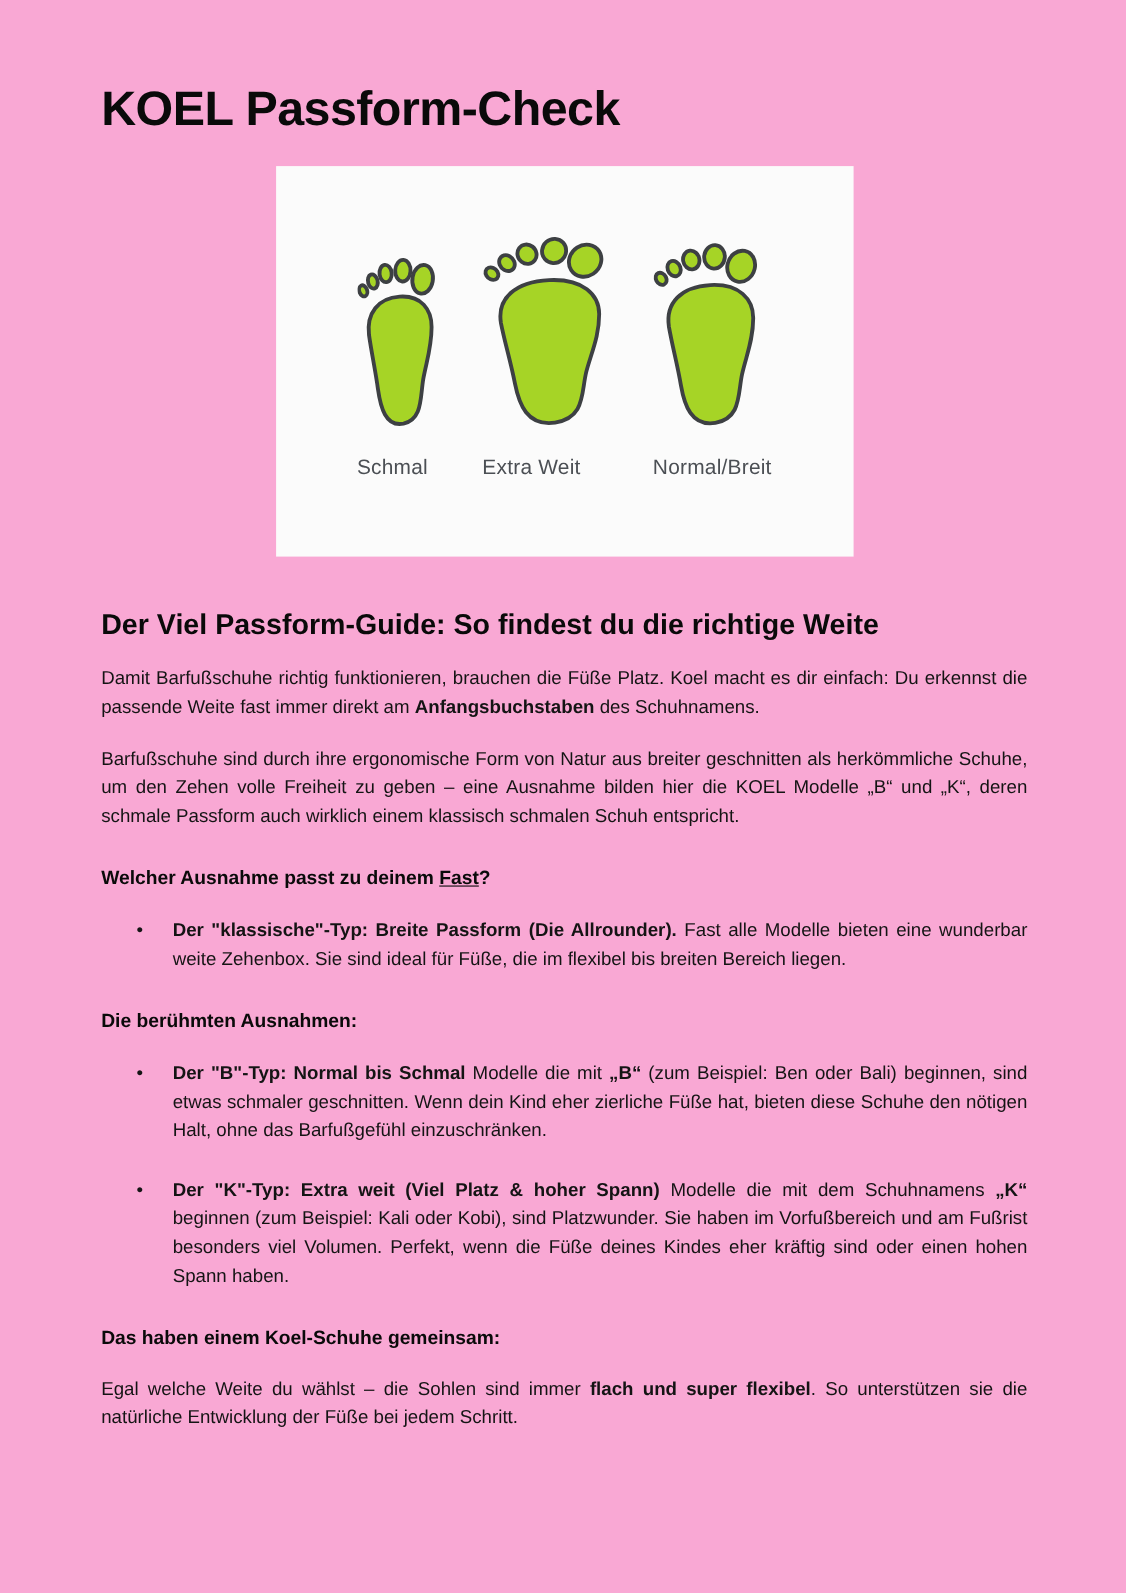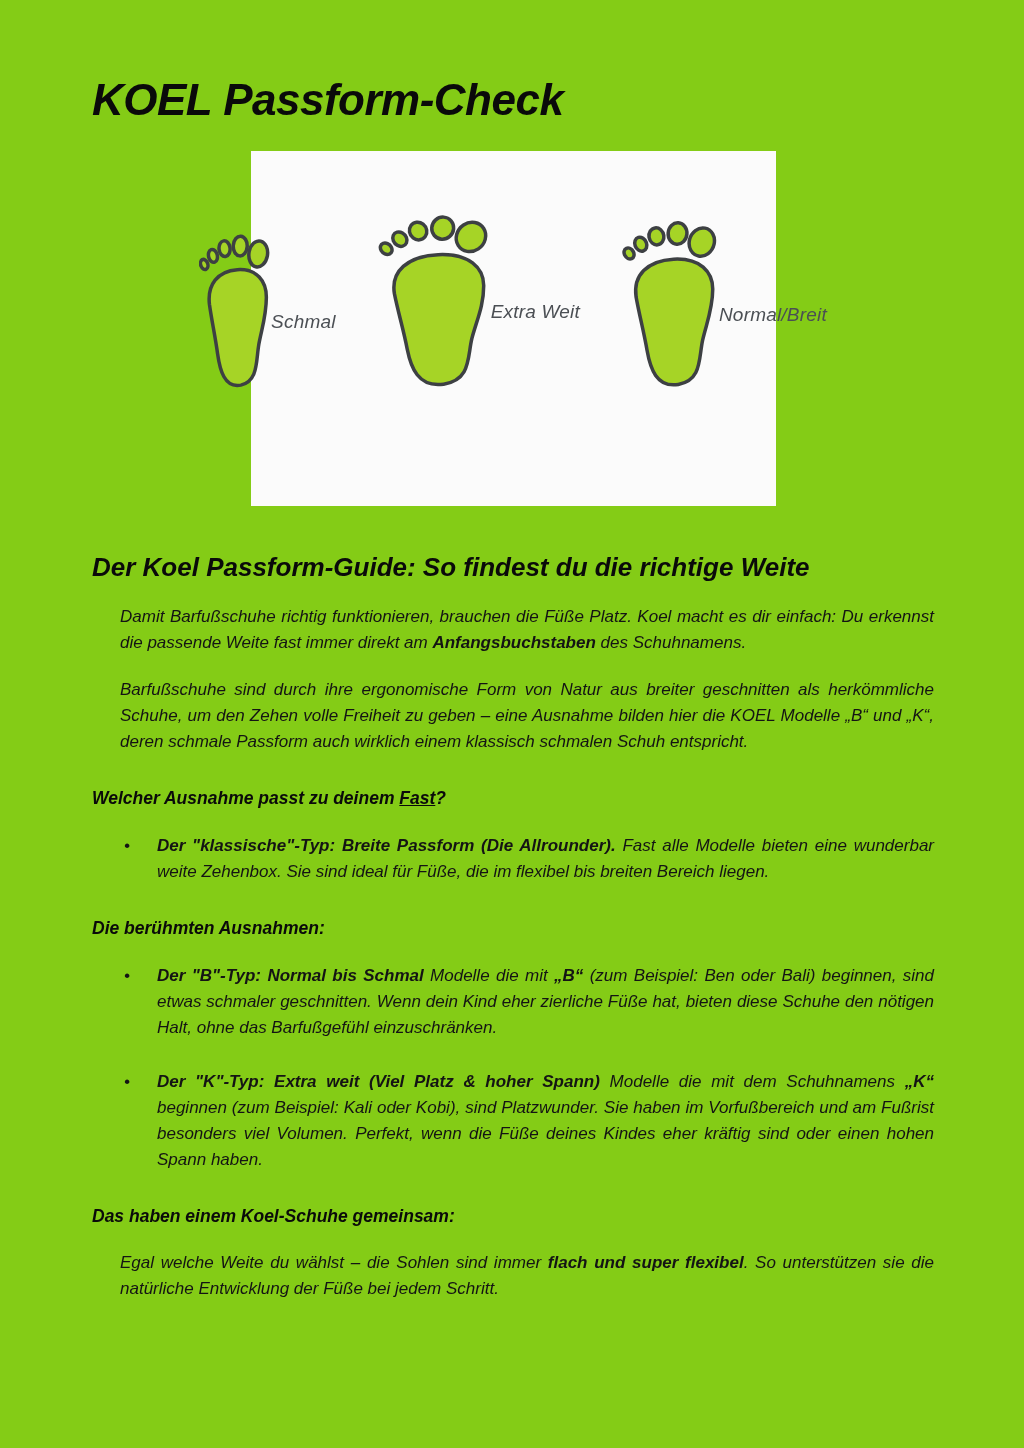--- a/index.html
+++ b/index.html
@@ -7,23 +7,22 @@
     padding: 0;
     background: #ffffff;
     font-family: "Liberation Sans", "DejaVu Sans", sans-serif;
     color: #141414;
   }
   .page {
     width: 1024px;
     height: 1448px;
     box-sizing: border-box;
     padding: 76px 90px 40px 92px;
-    background: #84cc16;
+    background: #f9a8d4;
     overflow: hidden;
-    font-style: italic;
   }
   h1 {
     font-size: 44px;
     line-height: 1.1;
     font-weight: bold;
     margin: 0;
     letter-spacing: -0.5px;
     color: #0a0a0a;
   }
   
@@ -39,22 +38,22 @@
     justify-content: flex-start;
     padding-top: 58px;
   }
   .feet-row {
     display: flex;
     align-items: flex-end;
     gap: 42px;
   }
   .foot-col {
     display: flex;
-    flex-direction: row;
-    align-items: center;
+    flex-direction: column;
+    align-items: flex-start;
   }
   .foot-label {
     margin-top: 22px;
     font-size: 19px;
     font-weight: 500;
     letter-spacing: 0.2px;
     color: var(--label-color, #4b4f54);
     white-space: nowrap;
   }
   
@@ -63,21 +62,21 @@
     font-weight: bold;
     margin: 46px 0 0 0;
     color: #0a0a0a;
   }
   p, li {
     font-size: 17px;
     line-height: 26px;
     text-align: justify;
     margin: 0;
   }
-  .para { margin-top: 21px; margin-left: 28px; }
+  .para { margin-top: 21px; }
   h3 {
     font-size: 17.5px;
     line-height: 26px;
     font-weight: bold;
     margin: 30px 0 0 0;
     color: #0a0a0a;
   }
   ul.fit-list {
     list-style: none;
     margin: 22px 0 0 0;
@@ -146,21 +145,21 @@
             <ellipse cx="102" cy="38" rx="16" ry="20" transform="rotate(12 102 38)" vector-effect="non-scaling-stroke"></ellipse>
             <path d="M 18,115 C 14,85 32,64 66,62 C 100,60 116,80 116,104 C 116,132 108,152 103,176 C 98,202 102,232 72,238 C 44,243 36,215 32,190 C 28,164 22,140 18,115 Z" vector-effect="non-scaling-stroke"></path>
           </g>
         </svg>
         <div class="foot-label">Normal/Breit</div>
       </div>
 
     </div>
   </div>
 
-  <h2>Der Koel Passform-Guide: So findest du die richtige Weite</h2>
+  <h2>Der Viel Passform-Guide: So findest du die richtige Weite</h2>
 
   <p class="para"><span>Damit Barfußschuhe richtig funktionieren, brauchen die Füße Platz. Koel macht es dir einfach: Du erkennst die passende Weite fast immer direkt am </span><strong>Anfangsbuchstaben</strong><span> des Schuhnamens.</span></p>
 
   <p class="para">Barfußschuhe sind durch ihre ergonomische Form von Natur aus breiter geschnitten als herkömmliche Schuhe, um den Zehen volle Freiheit zu geben – eine Ausnahme bilden hier die KOEL Modelle „B“ und „K“, deren schmale Passform auch wirklich einem klassisch schmalen Schuh entspricht.</p>
 
   <h3><span>Welcher Ausnahme passt zu deinem </span><span class="u">Fast</span><span>?</span></h3>
 
   <ul class="fit-list">
     <li>
       <span class="bullet-dot">•</span>

